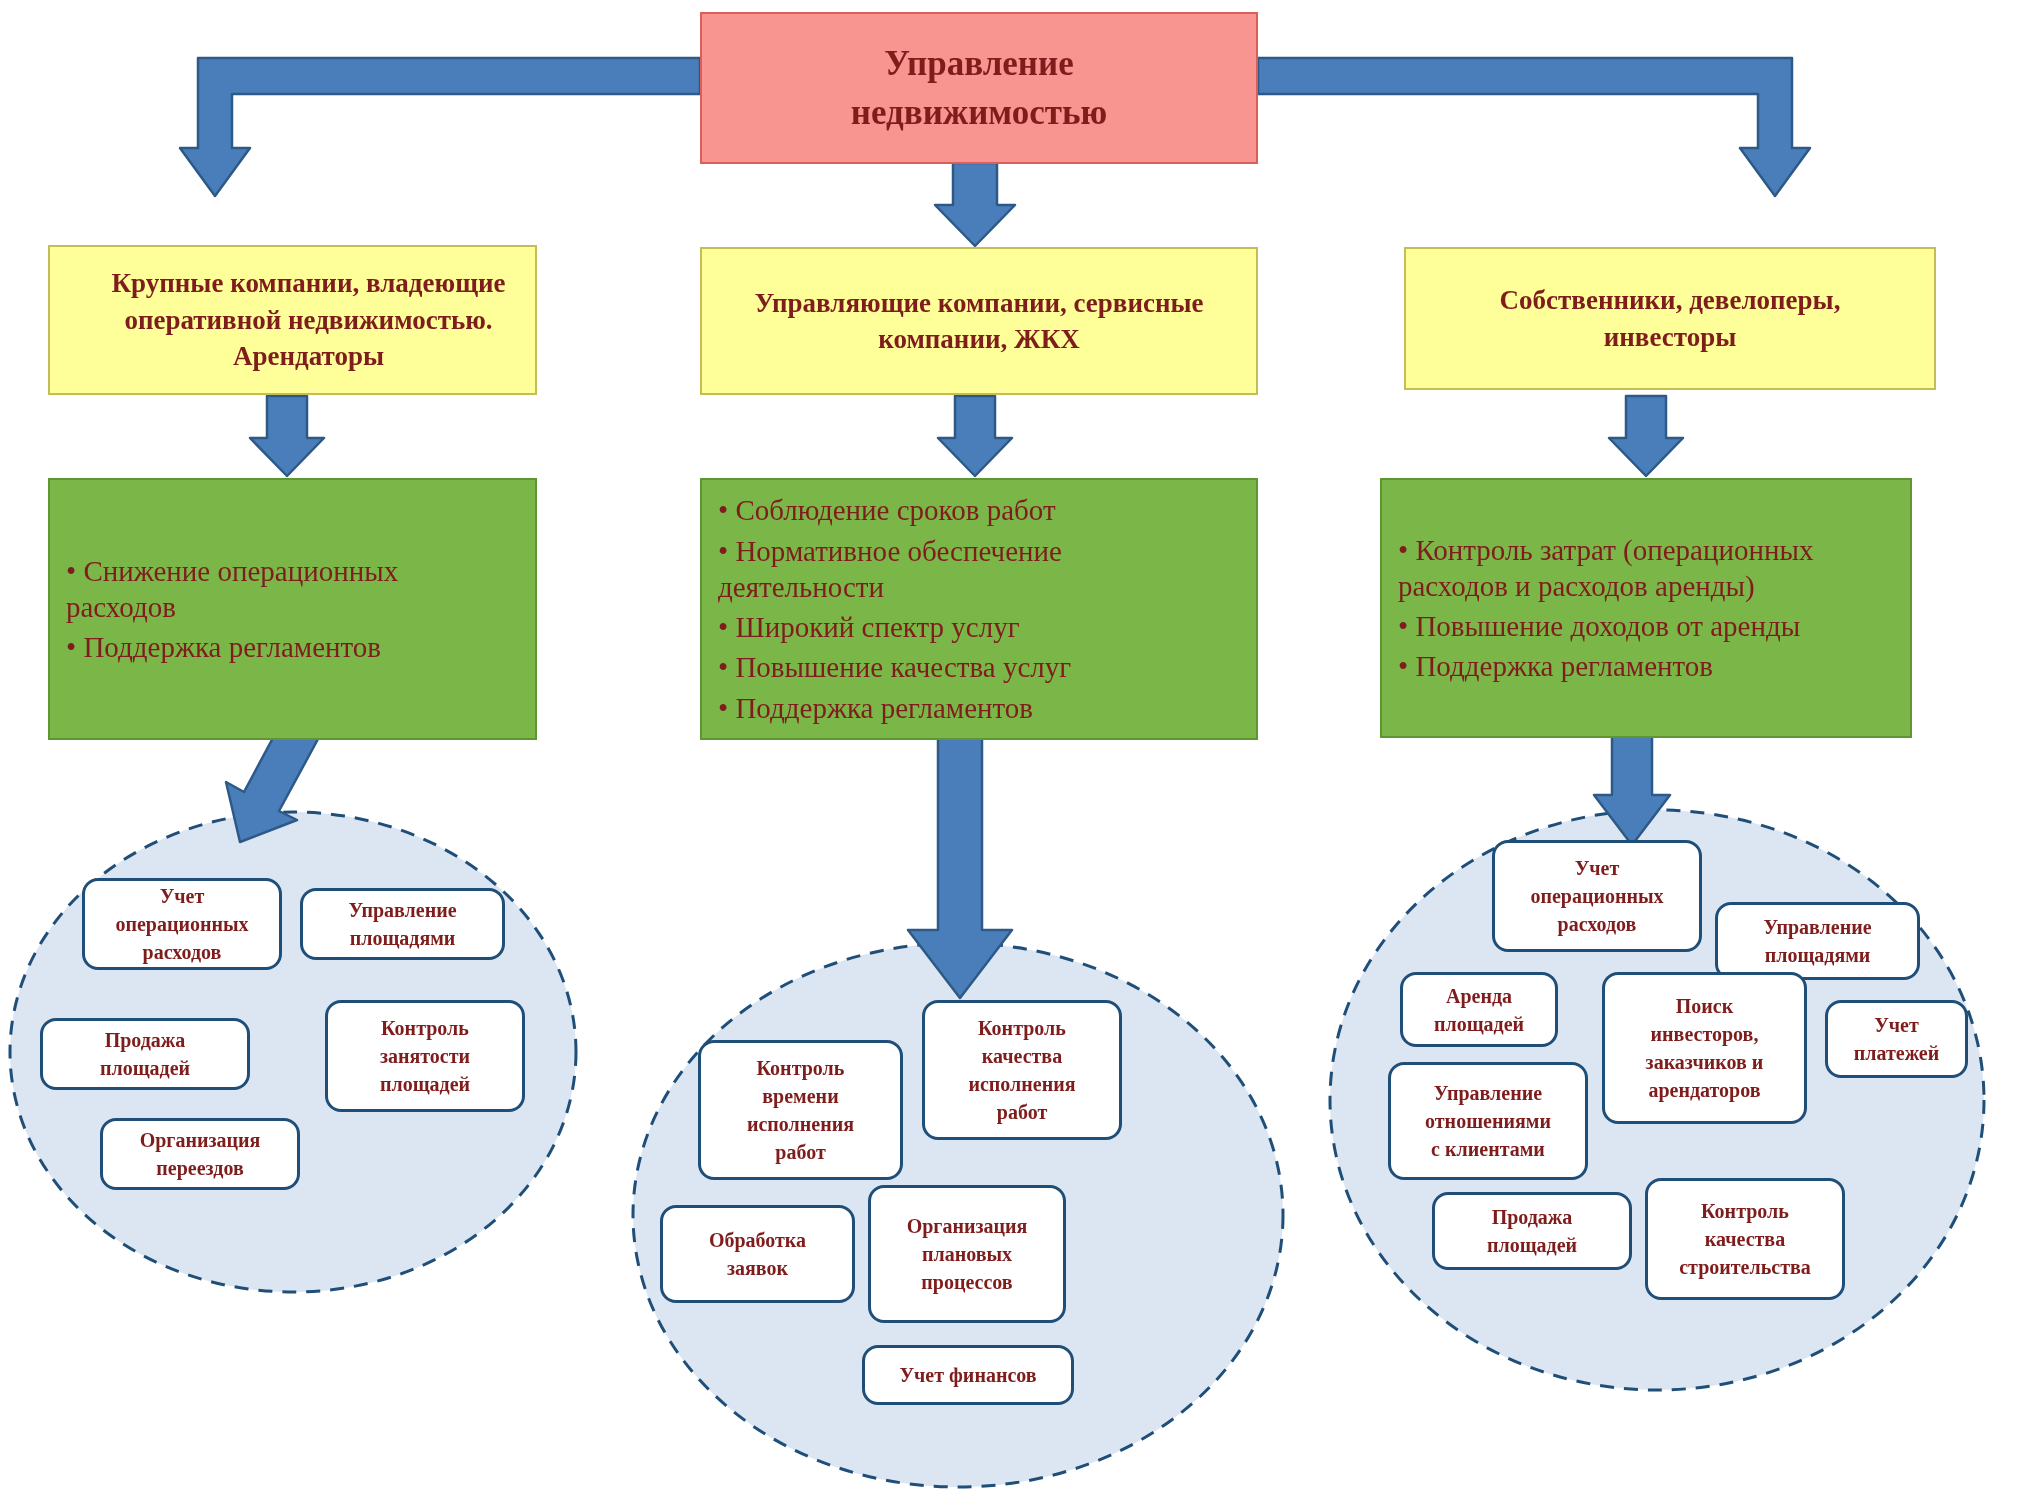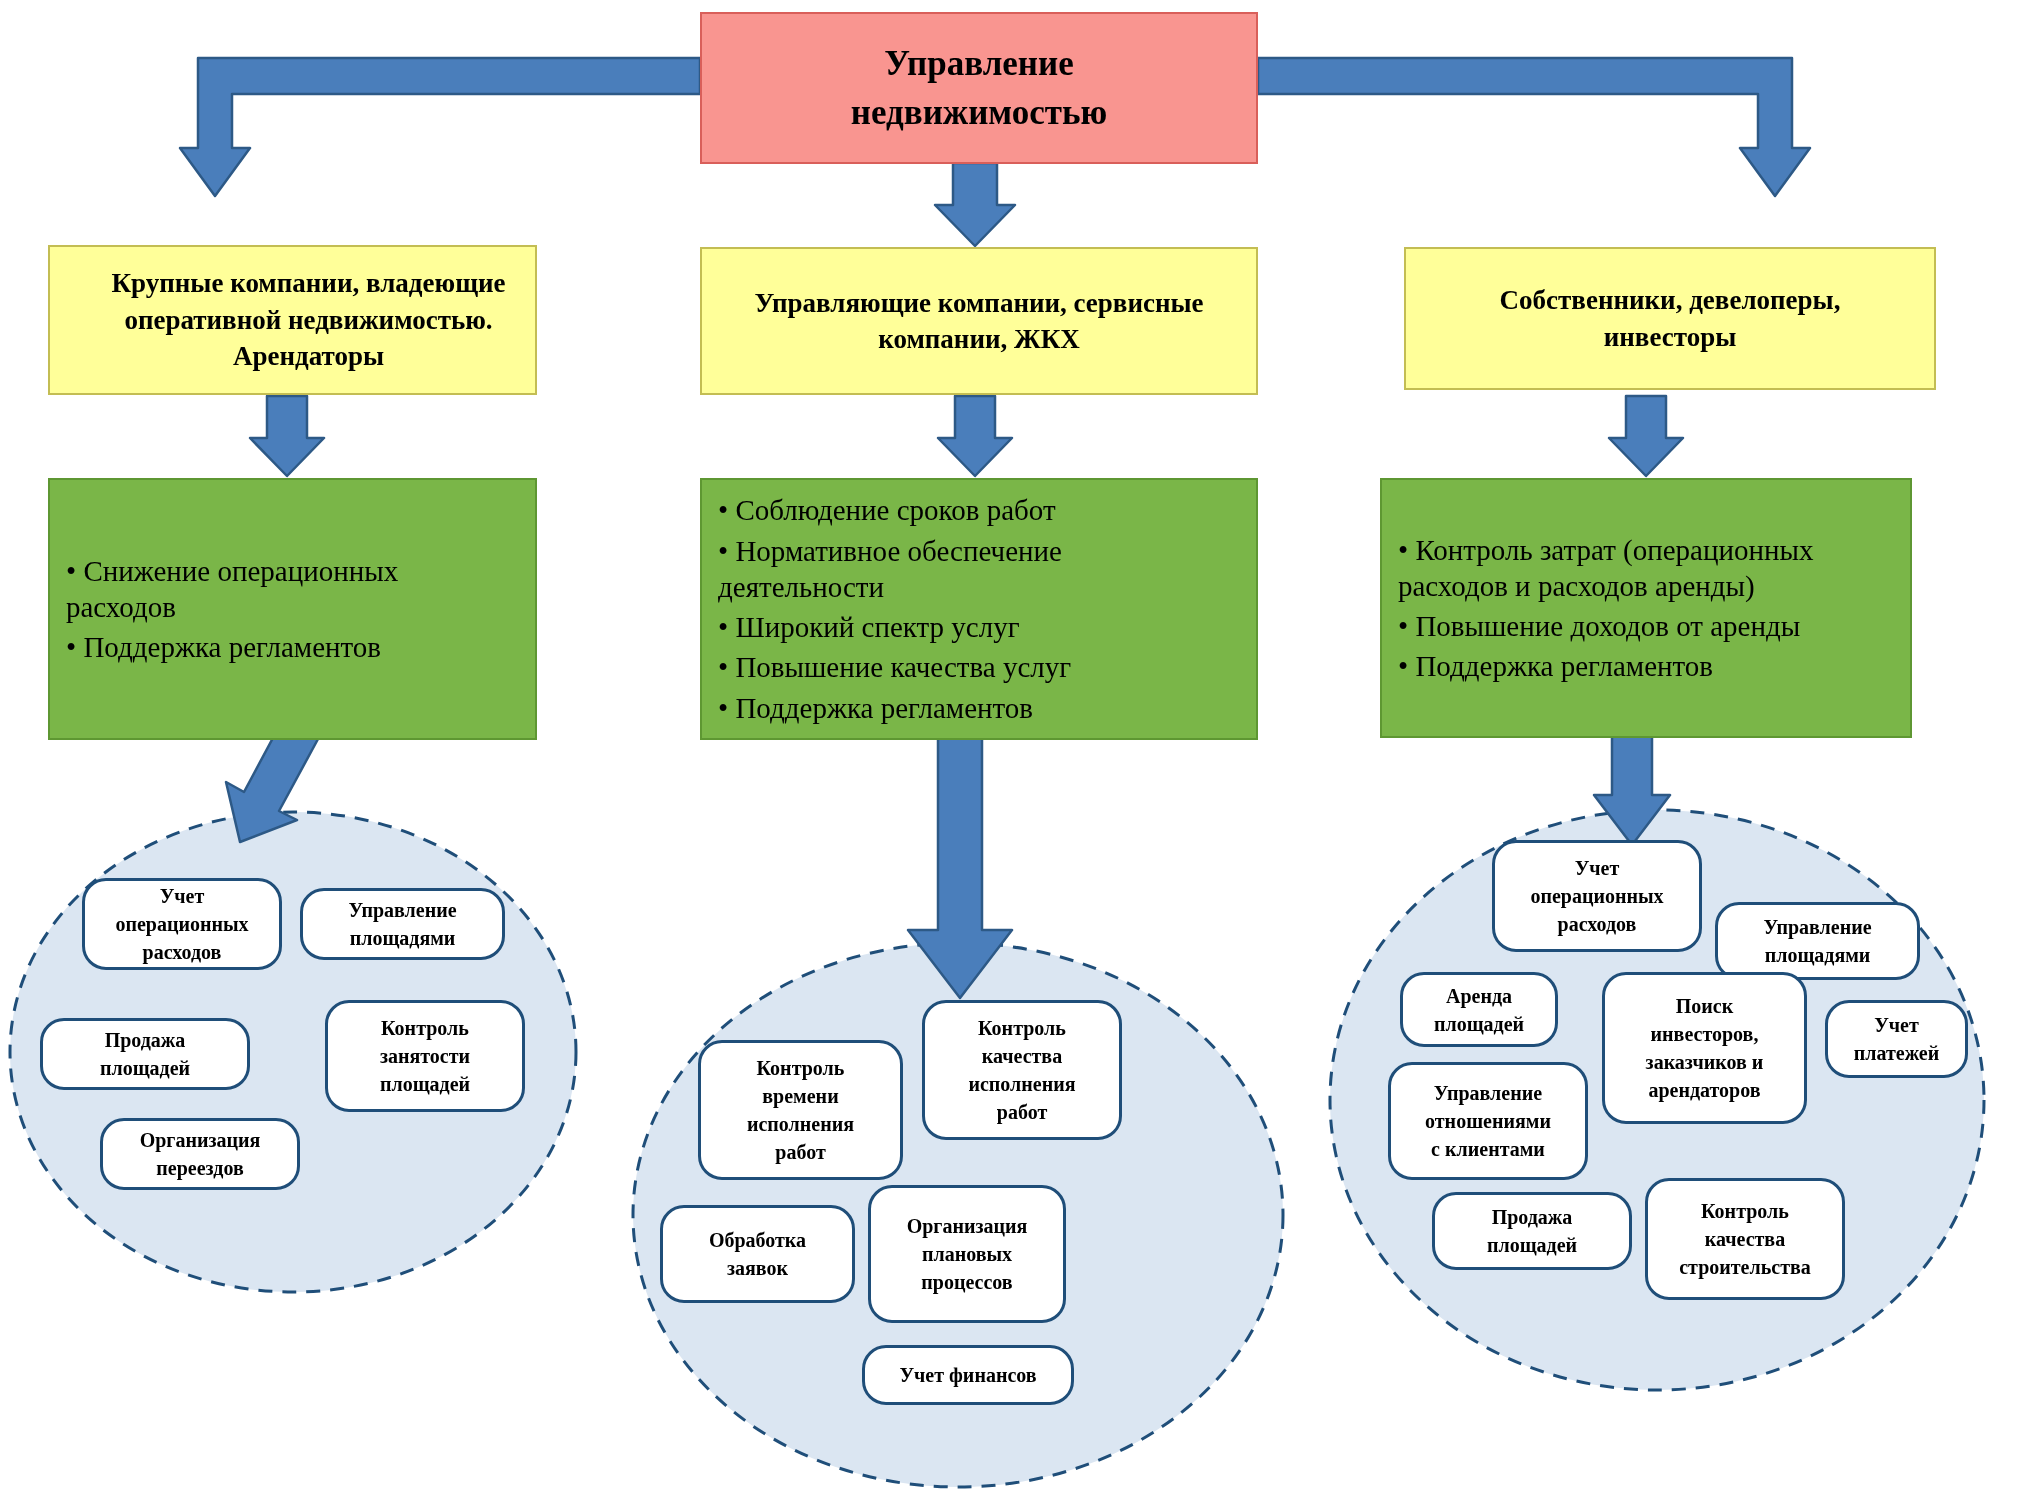--- a/index.html
+++ b/index.html
@@ -2,21 +2,21 @@
 <html><head>
 <meta charset="utf-8">
 <style>
   html, body { margin: 0; padding: 0; background: #ffffff; }
   .canvas {
     position: relative;
     width: 2032px;
     height: 1504px;
     background: #ffffff;
     font-family: "Liberation Serif", serif;
-    color: #000000;
+    color: #7f1d1d;
     overflow: hidden;
   }
   svg.layer { position: absolute; left: 0; top: 0; }
   .arrow { fill: #4a7ebb; stroke: #2d5986; stroke-width: 2.5; stroke-linejoin: round; }
   .pool  { fill: #dbe6f2; stroke: #1f4e79; stroke-width: 3; stroke-dasharray: 14 10; }
 
   .box {
     position: absolute;
     box-sizing: border-box;
     display: flex;
@@ -49,21 +49,21 @@
     justify-content: center;
     text-align: left;
     padding: 10px 16px;
   }
   .goal-item { margin: 2px 0; white-space: pre-line; }
   .fbox {
     position: absolute;
     box-sizing: border-box;
     background: #ffffff;
     border: 3px solid #1f4e79;
-    border-radius: 24px;
+    border-radius: 16px;
     display: flex;
     align-items: center;
     justify-content: center;
     text-align: center;
     font-size: 20px;
     font-weight: bold;
     line-height: 1.4;
     white-space: pre-line;
     padding: 4px 6px;
   }

